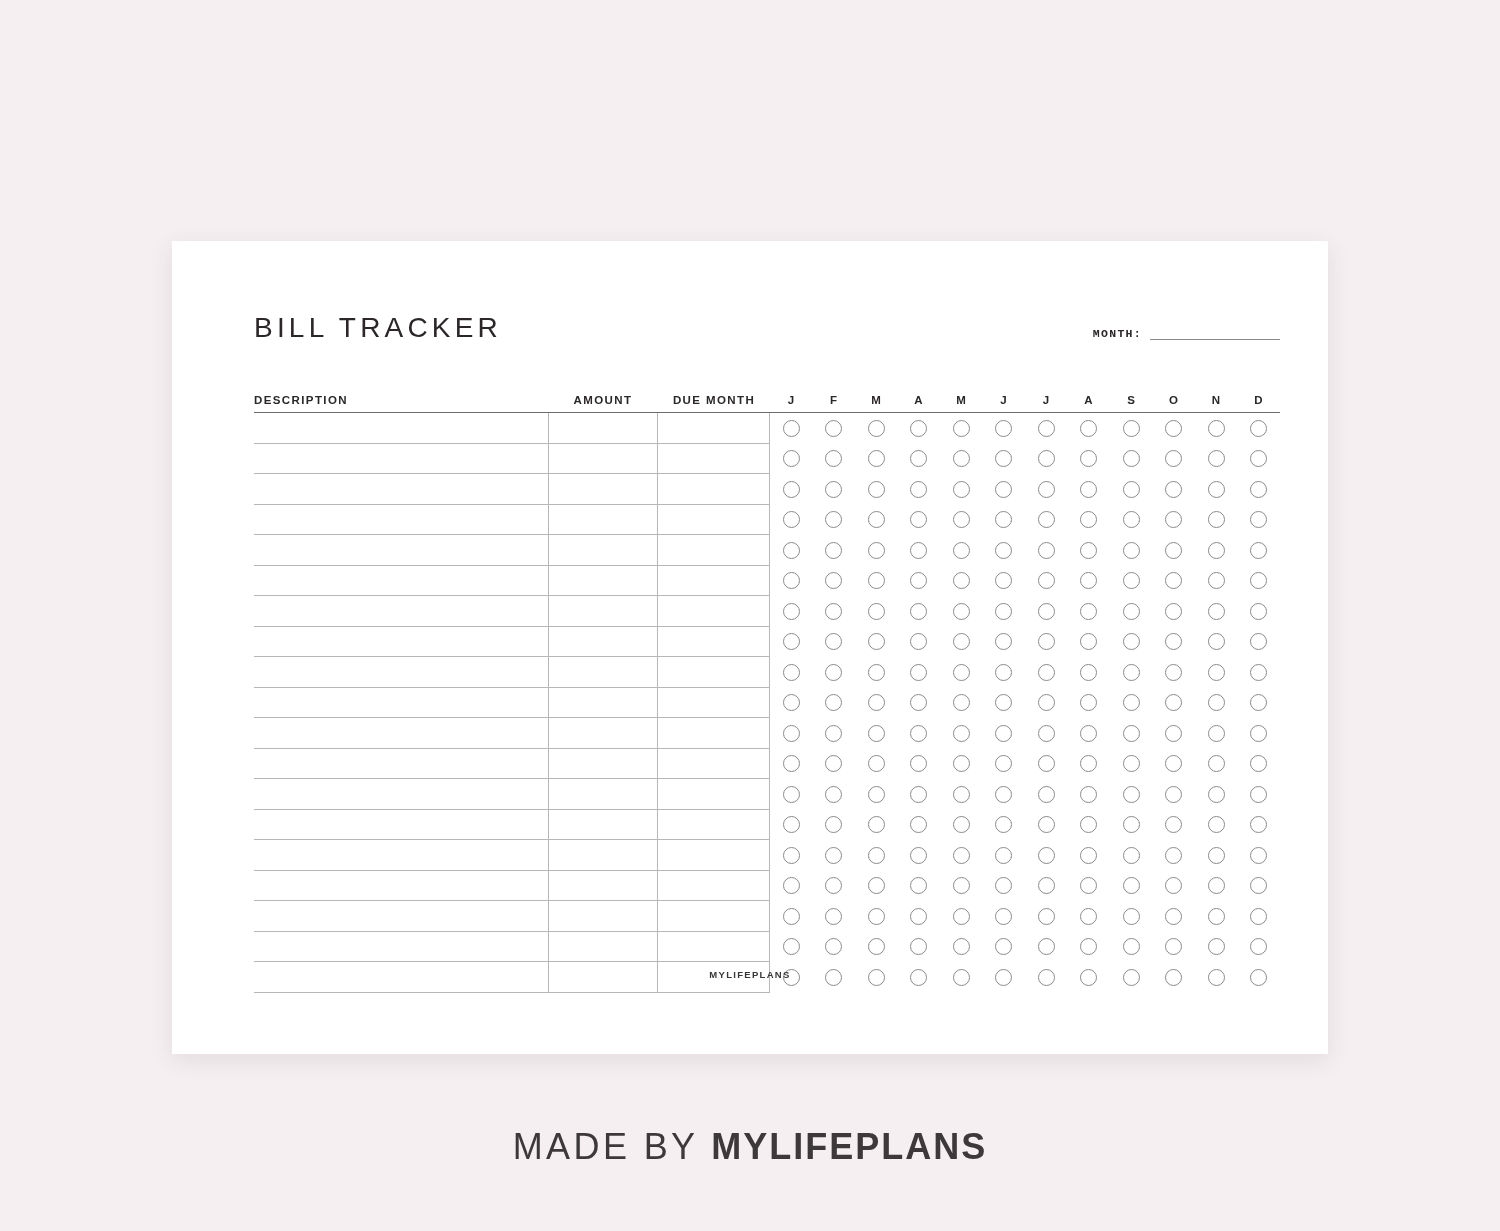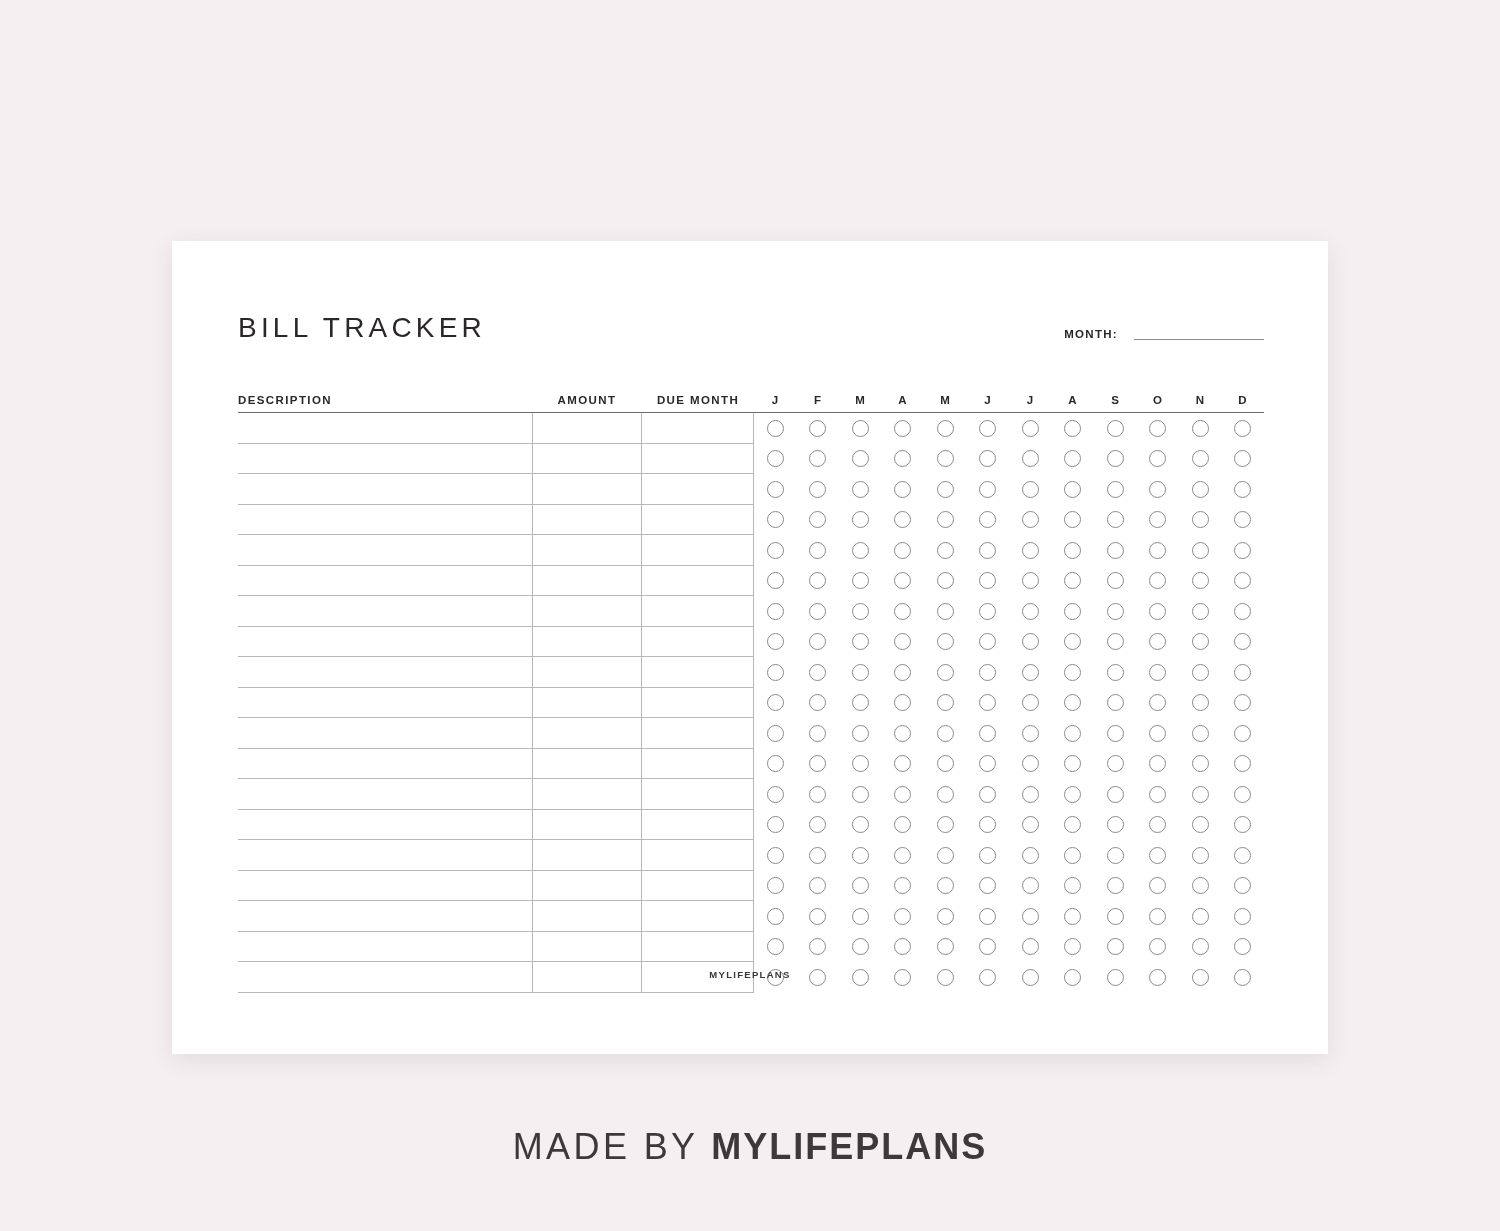--- a/index.html
+++ b/index.html
@@ -33,41 +33,42 @@
     position: absolute;
     left: 172px;
     top: 241px;
     width: 1156px;
     height: 813px;
     background: #ffffff;
     box-shadow: 0 6px 22px rgba(80,60,70,0.10);
   }
   .sheet-inner {
     position: absolute;
-    left: 66px;
+    left: 82px;
     top: 55px;
     width: 1026px;
   }
   .head-row {
     display: flex;
     align-items: flex-end;
     justify-content: space-between;
     height: 48px;
   }
   .bill-title {
     font-size: 28px;
     letter-spacing: 4.2px;
     color: #2b2729;
     font-weight: 400;
   }
   .month-wrap {
     display: flex;
     align-items: flex-end;
-    gap: 16px;
+    gap: 8px;
     padding-bottom: 4px;
+    font-family: Liberation Mono, monospace;
   }
   .month-label {
     font-size: 11.5px;
     letter-spacing: 1.3px;
     font-weight: bold;
     color: #2b2729;
   }
   .month-line {
     width: 130px;
     border-bottom: 1px solid #8d8a8c;

